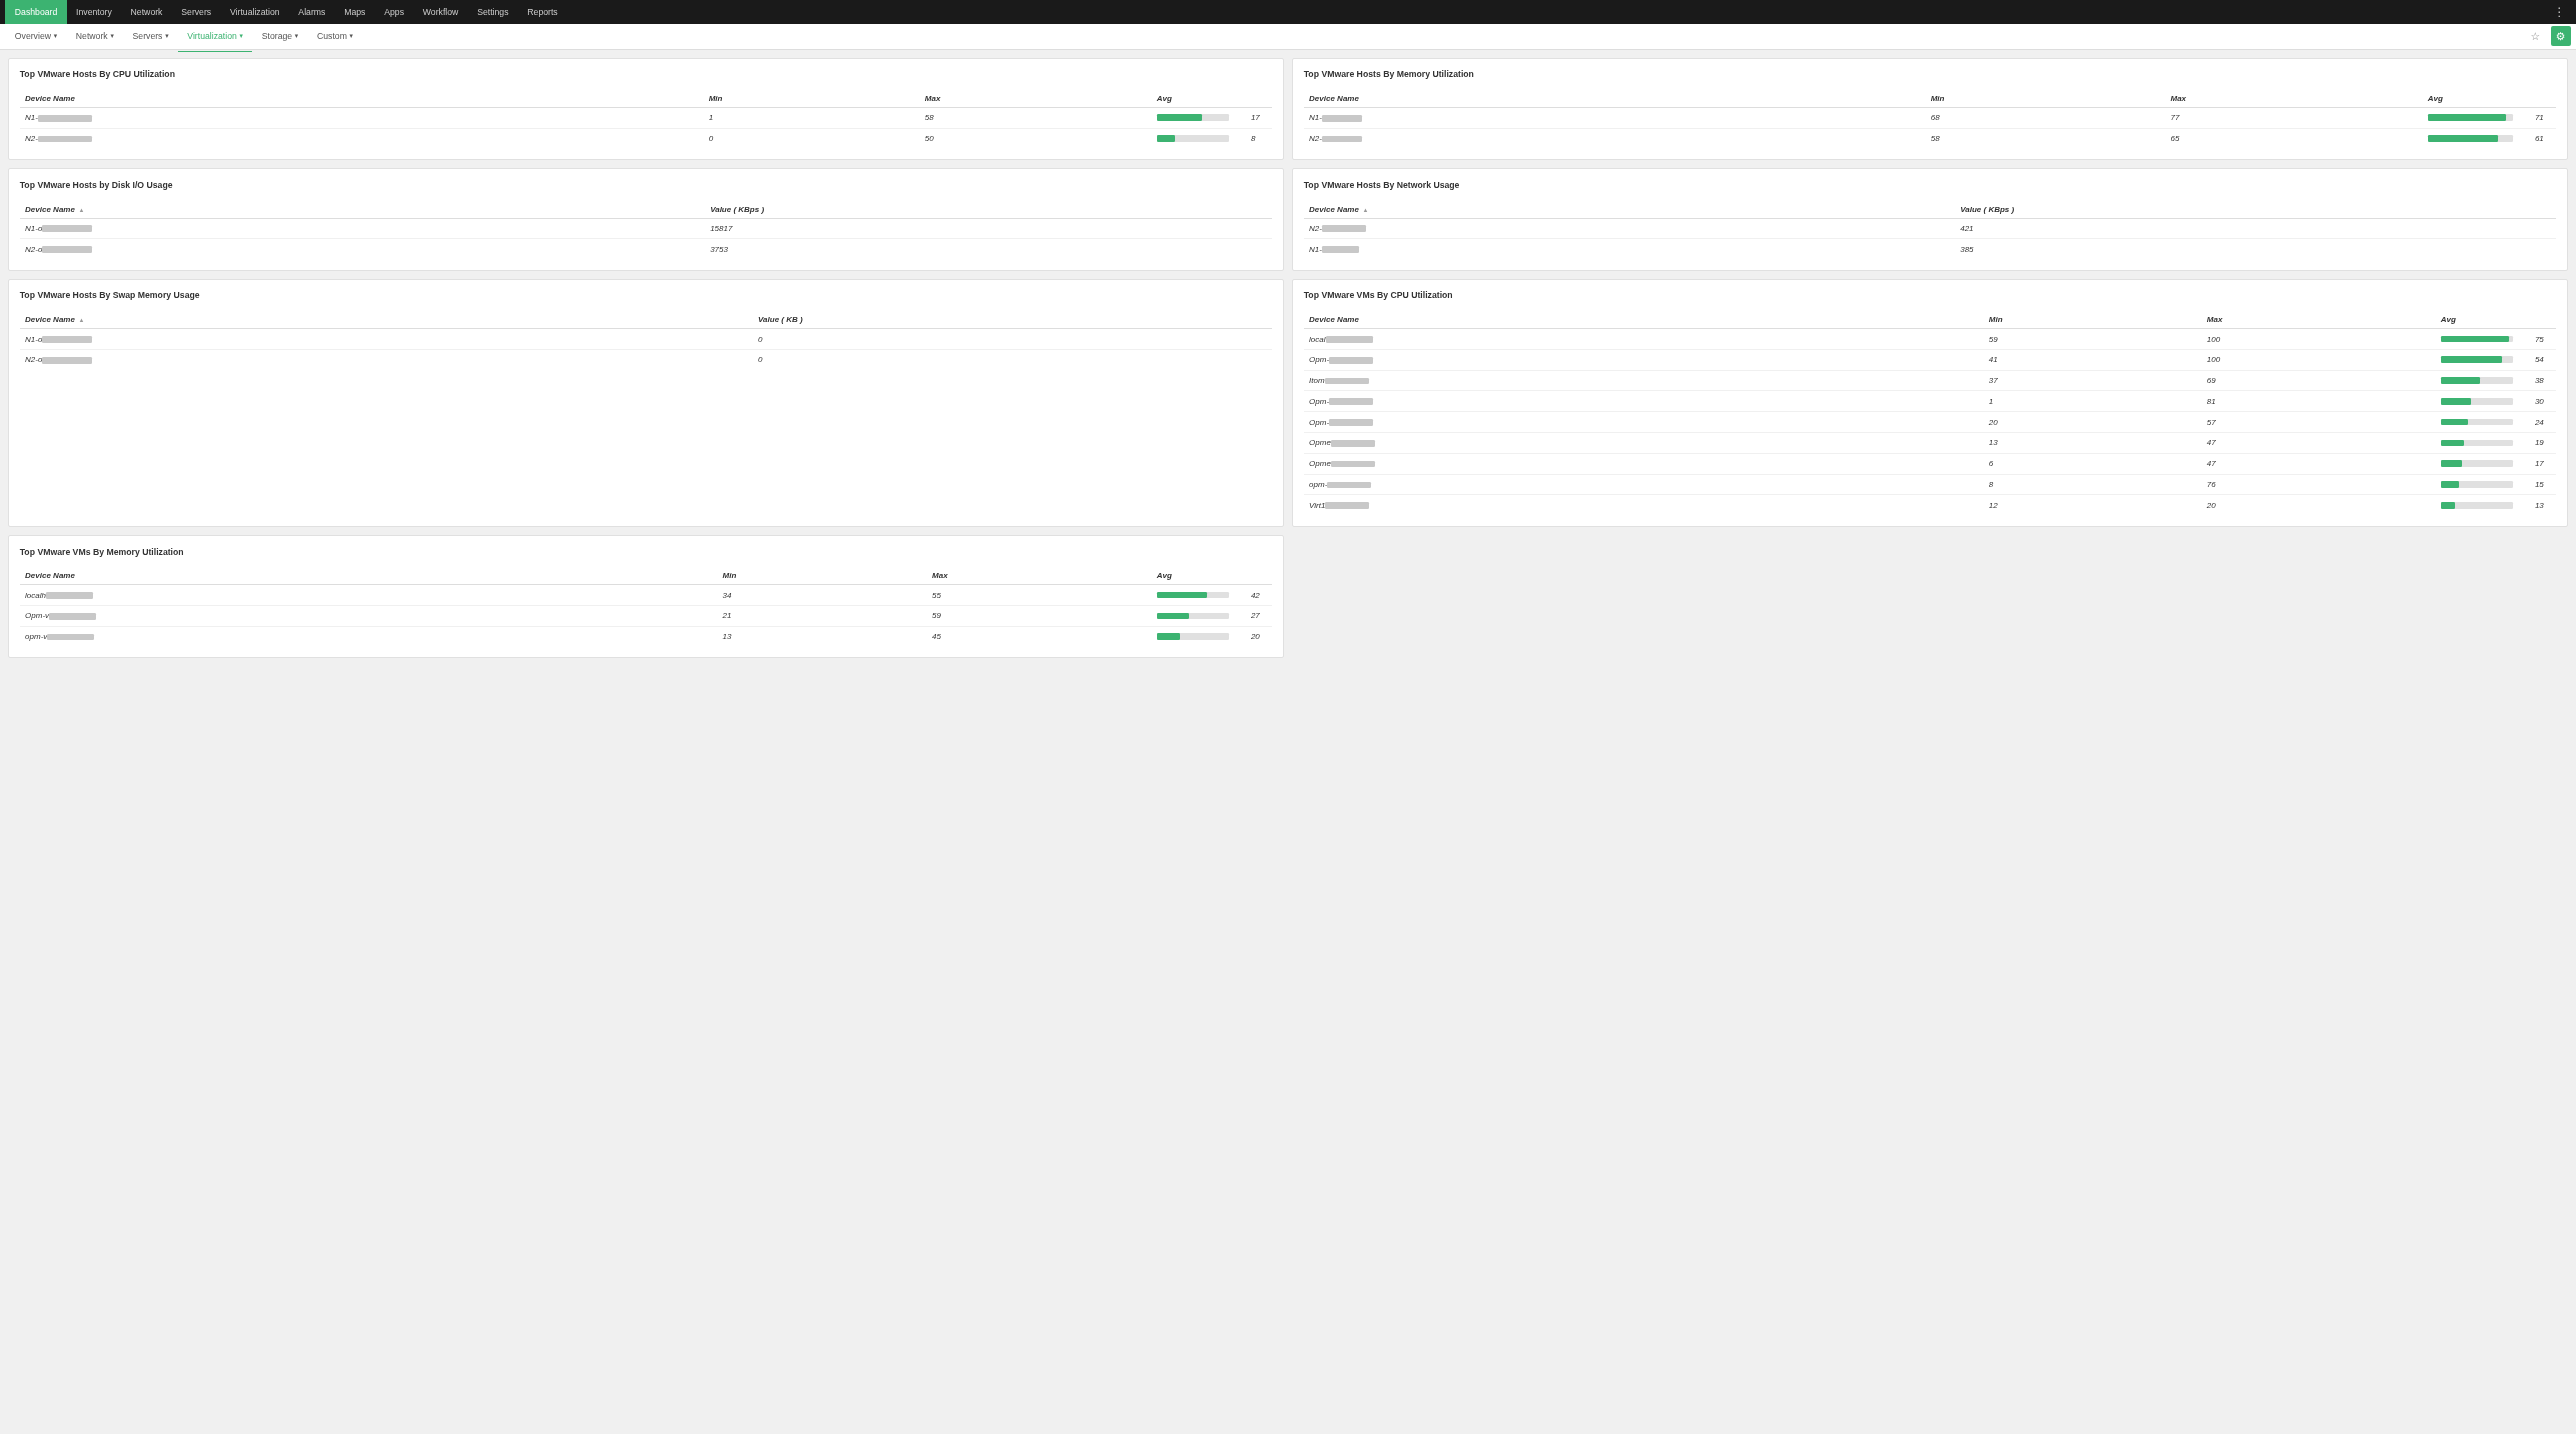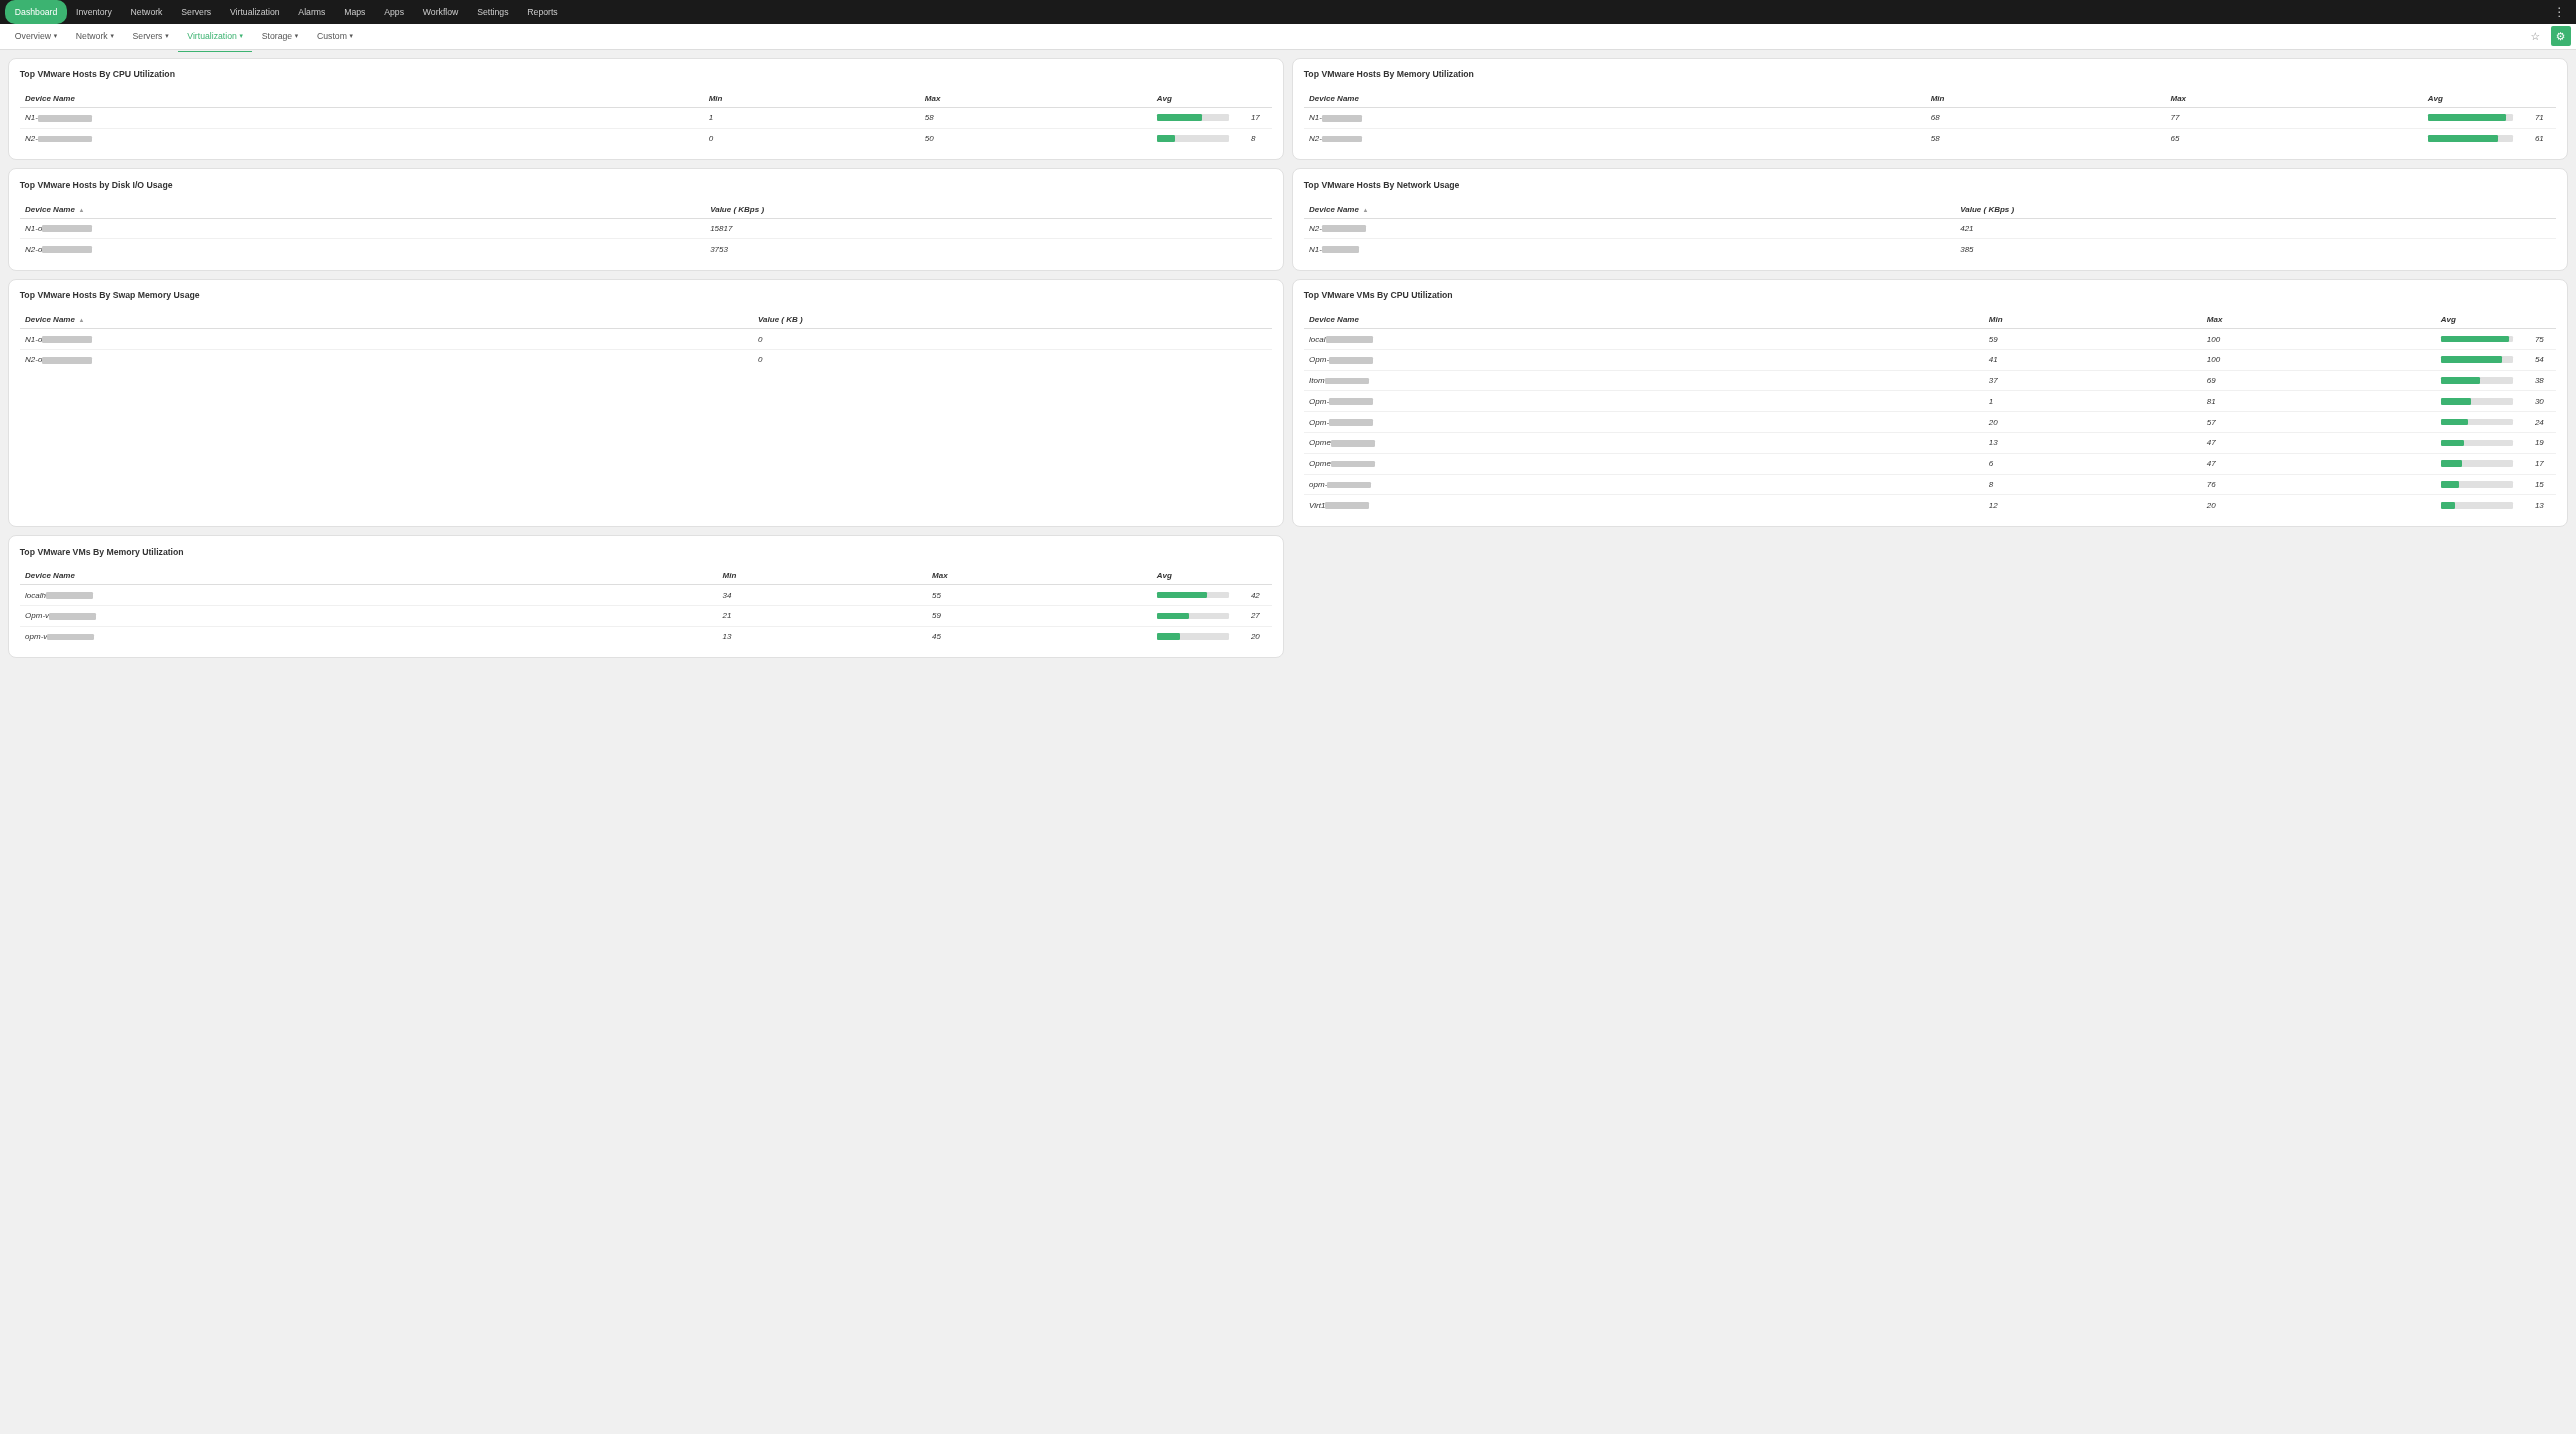--- a/index.html
+++ b/index.html
@@ -9,21 +9,21 @@
     .top-nav {
       display: flex; align-items: center;
       background: #1a1a1a; color: #ccc;
       height: 24px; padding: 0 5.4px;
     }
     .top-nav .nav-item {
       padding: 0 9.4px; height: 24px; display: flex; align-items: center;
       cursor: pointer; font-size: 8.7px; color: #ccc;
     }
     .top-nav .nav-item.active {
-      background: #3cb371; color: #fff; border-radius: 10px;
+      background: #3cb371; color: #fff;
     }
     .top-nav .nav-more {
       margin-left: auto; color: #ccc; font-size: 12px; cursor: pointer; padding: 0 5.4px;
     }
 
     
     .sub-nav {
       display: flex; align-items: center;
       background: #fff; border-bottom: 0.7px solid #ddd;
       height: 25.5px; padding: 0 5.4px;
@@ -45,21 +45,21 @@
       background: #3cb371; color: #fff; border-radius: 2px;
     }
 
     
     .main-content {
       padding: 8px; display: grid; grid-template-columns: 1fr 1fr; gap: 8px;
     }
 
     
     .widget {
-      background: #fff; border: 0.7px solid #e0e0e0; border-radius: 8px;
+      background: #fff; border: 0.7px solid #e0e0e0; border-radius: 2px;
       padding: 10.7px;
     }
     .widget-title {
       font-size: 8.7px; font-weight: 600; color: #333; margin-bottom: 10.7px;
     }
 
     
     .data-table { width: 100%; border-collapse: collapse; font-style: italic; }
     .data-table th {
       font-weight: 600; font-size: 8px; color: #333;

